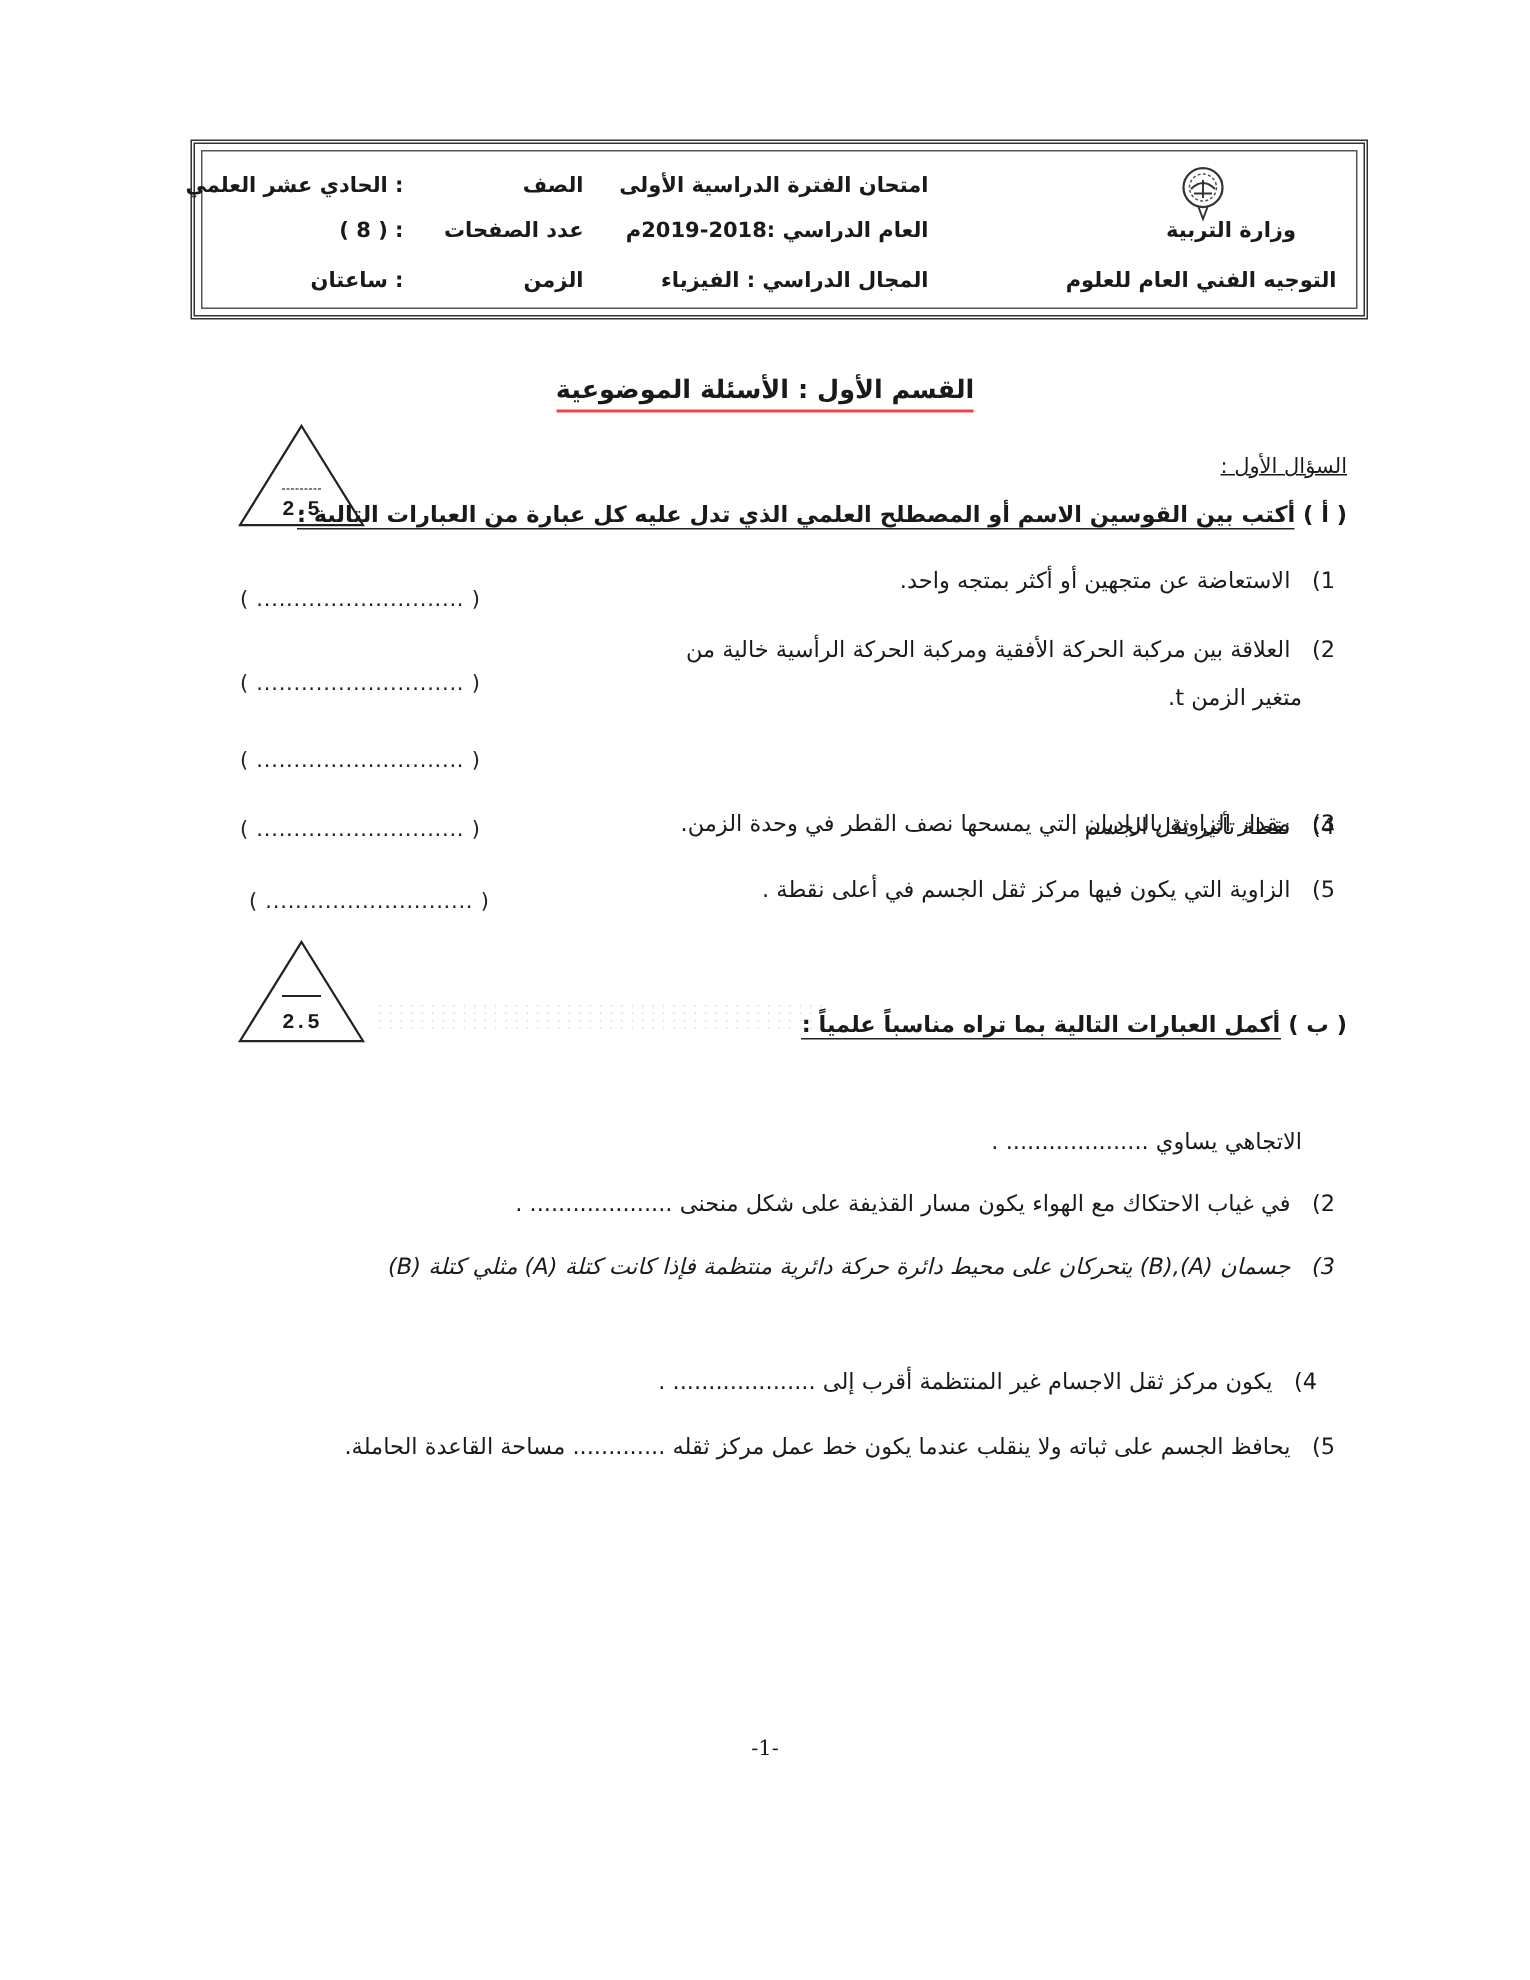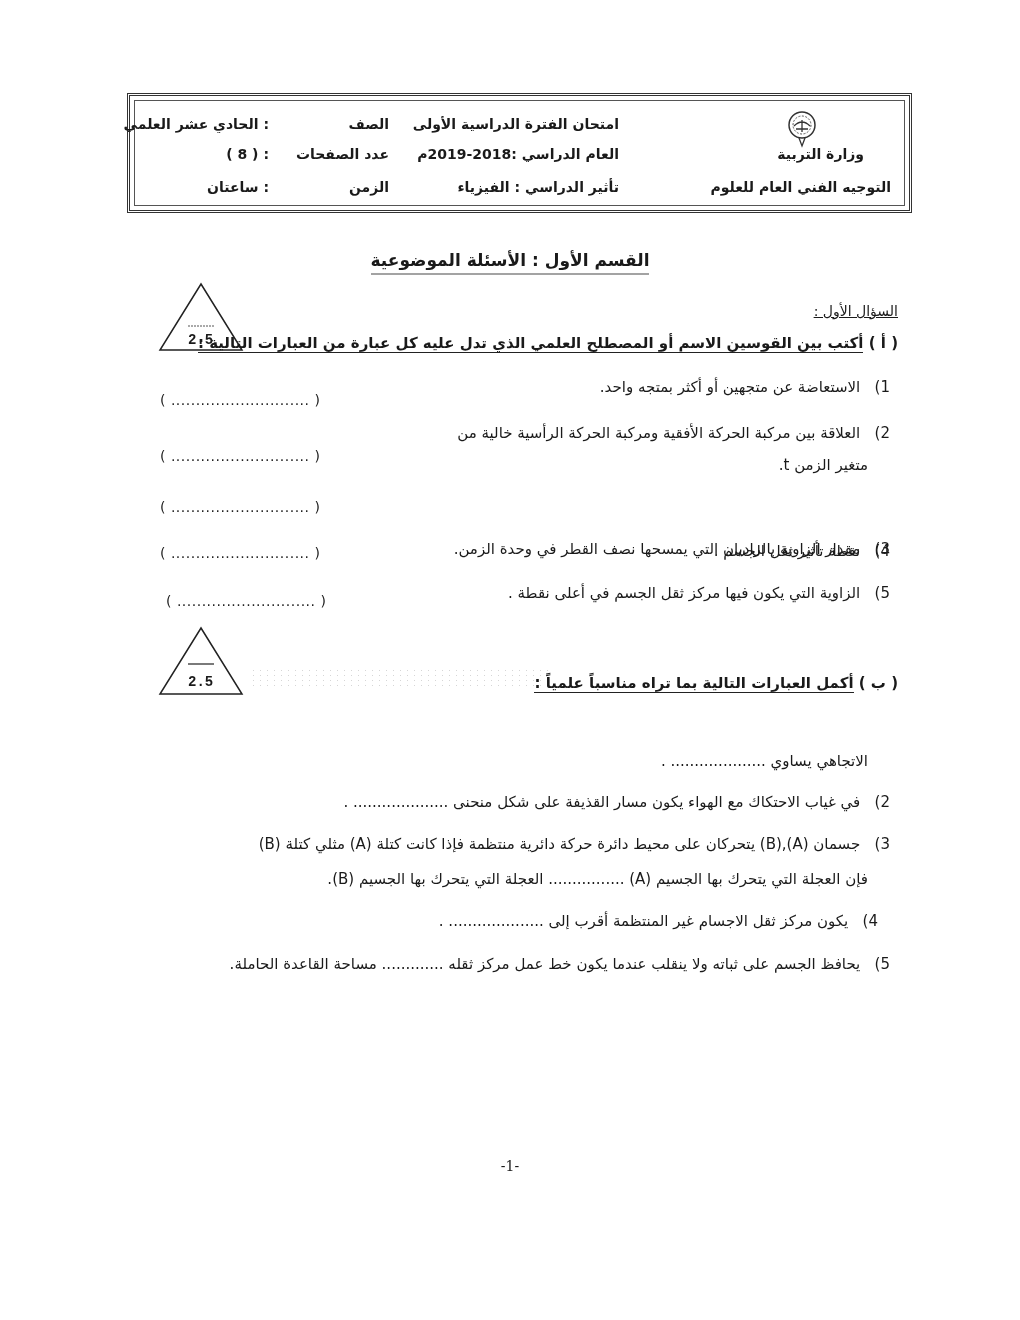--- a/index.html
+++ b/index.html
@@ -9,21 +9,21 @@
 
   
   .header-box { position:absolute; left:127px; top:93px; width:785px; height:120px;
     border:3px double #333; box-sizing:border-box; }
   .header-box .inner { position:absolute; inset:4px; border:1px solid #555; }
   .hcell { position:absolute; font-size:14px; font-weight:bold; direction:rtl; white-space:nowrap;margin-left:44px; }
   .logo { position:absolute; left:652px; top:12px; width:40px; height:40px; }
 
   .section-title { position:absolute; top:250px; left:0; width:1020px; text-align:center;
     font-size:17px; font-weight:bold; direction:rtl; }
-  .section-title span { border-bottom:2px solid #a3a3a3; padding-bottom:3px; }
+  .section-title span { border-bottom:2px solid #ef4444; padding-bottom:3px; }
 
   .rtl { direction:rtl; position:absolute; white-space:nowrap; font-size:15px; }
   .q-label { font-size:14px; text-decoration:underline; }
   .instr { font-size:15px; font-weight:bold; }
   .instr .u { border-bottom:1.5px solid #222; }
 
   .answer { position:absolute; font-size:14px; white-space:nowrap; letter-spacing:0.5px; color:#222; }
 
   .triangle { position:absolute; width:86px; height:70px; }
   .tri-score { position:absolute; font-family:Liberation Mono, monospace; font-weight:bold; font-size:14px; }
@@ -48,21 +48,21 @@
       <circle cx="20" cy="17" r="9" fill="none" stroke="#555" stroke-width="1" stroke-dasharray="2 1.5"></circle>
       <path d="M12 18 Q20 10 28 18 M14 21 L26 21 M20 12 L20 24" stroke="#333" stroke-width="1.3" fill="none"></path>
       <path d="M17 30 L20 38 L23 30" stroke="#333" stroke-width="1.3" fill="none"></path>
     </svg>
 
     <div class="hcell" style="right:45px; top:50px;">وزارة التربية</div>
     <div class="hcell" style="right:18px; top:83px;">التوجيه الفني العام للعلوم</div>
 
     <div class="hcell" style="right:290px; top:20px;text-align:center;">امتحان الفترة الدراسية الأولى</div>
     <div class="hcell" style="right:290px; top:50px;">العام الدراسي :2018-2019م</div>
-    <div class="hcell" style="right:290px; top:83px;">تأثير الدراسي : الفيزياء</div>
+    <div class="hcell" style="right:290px; top:83px;">المجال الدراسي : الفيزياء</div>
 
     <div class="hcell" style="right:520px; top:20px;">الصف</div>
     <div class="hcell" style="right:640px; top:20px;">: الحادي عشر العلمي</div>
     <div class="hcell" style="right:520px; top:50px;">عدد الصفحات</div>
     <div class="hcell" style="right:640px; top:50px;">: ( 8 )</div>
     <div class="hcell" style="right:520px; top:83px;">الزمن</div>
     <div class="hcell" style="right:640px; top:83px;">: ساعتان</div>
   </div>
 
   <div class="section-title">
@@ -126,25 +126,24 @@
     <span class="u">أكمل العبارات التالية بما تراه مناسباً علمياً :</span>
   </div>
 
   <div class="rtl" style="right:152px; top:752px;">الاتجاهي يساوي .................... .</div>
 
   <div class="rtl" style="right:130px; top:793px;">
     <span class="num">2)</span>&nbsp;&nbsp;
     <span>في غياب الاحتكاك مع الهواء يكون مسار القذيفة على شكل منحنى .................... .</span>
   </div>
 
-  <div class="rtl" style="right:130px; top:835px;">
+  <div class="rtl" style="right:130px; top:835px;font-style:italic;">
     <span class="num">3)</span>&nbsp;&nbsp;
     <span>جسمان (A),(B) يتحركان على محيط دائرة حركة دائرية منتظمة فإذا كانت كتلة (A) مثلي كتلة (B)</span>
   </div>
-  <div class="rtl" style="right:152px; top:870px;">فإن العجلة التي يتحرك بها الجسيم (A) ................ العجلة التي يتحرك بها الجسيم (B).</div>
 
   <div class="rtl" style="right:142px; top:912px;">
     <span class="num">4)</span>&nbsp;&nbsp;
     <span>يكون مركز ثقل الاجسام غير المنتظمة أقرب إلى .................... .</span>
   </div>
 
   <div class="rtl" style="right:130px; top:955px;">
     <span class="num">5)</span>&nbsp;&nbsp;
     <span>يحافظ الجسم على ثباته ولا ينقلب عندما يكون خط عمل مركز ثقله ............. مساحة القاعدة الحاملة.</span>
   </div>

